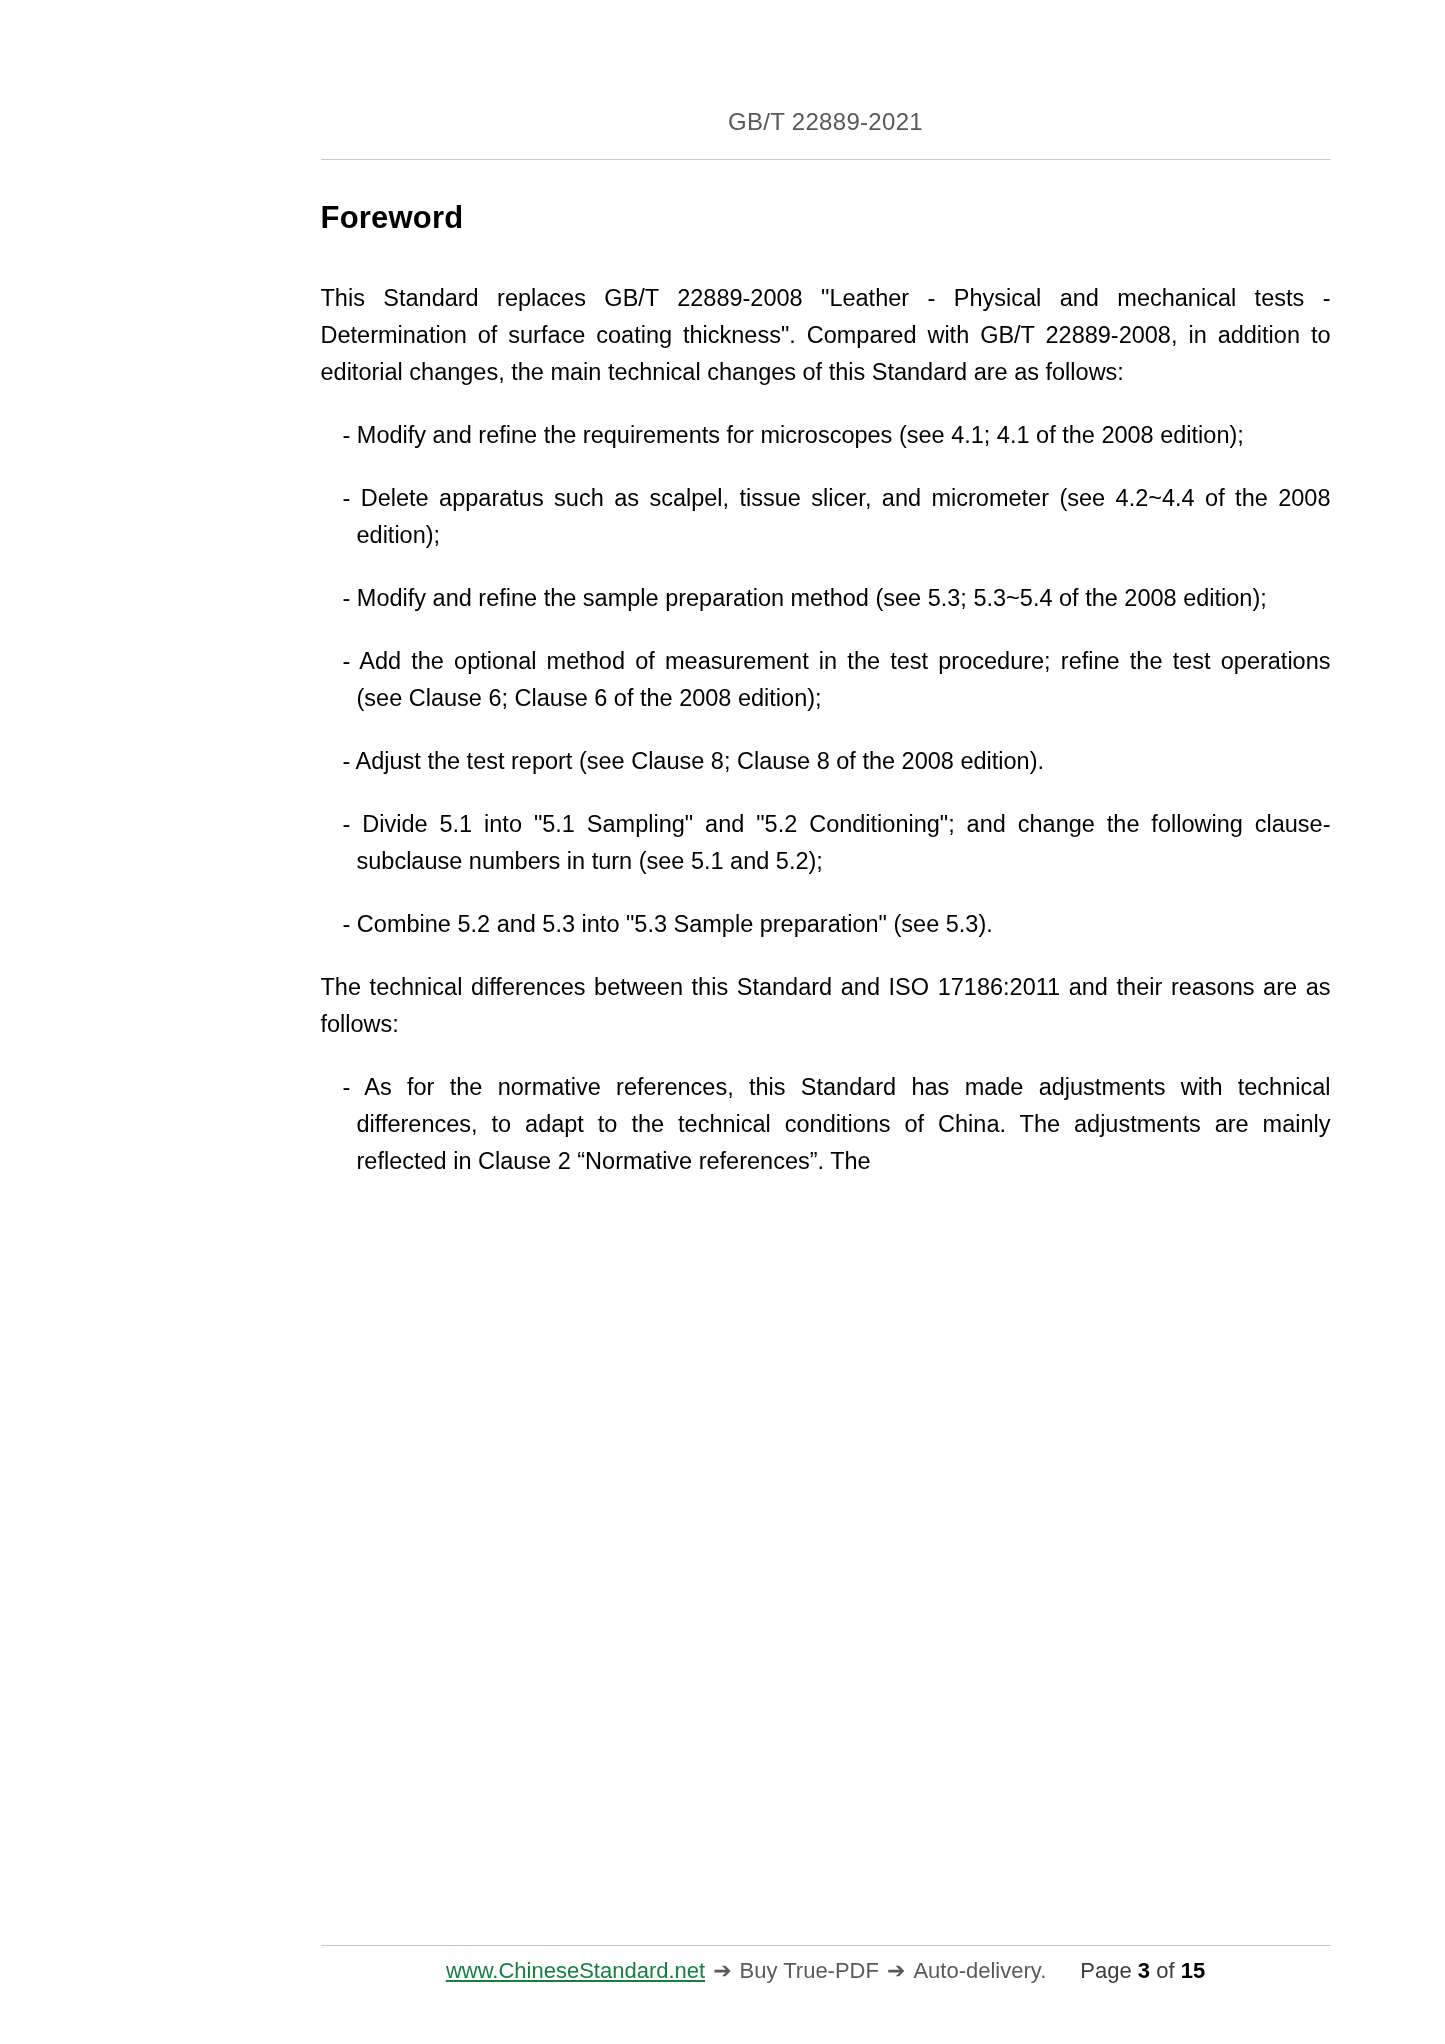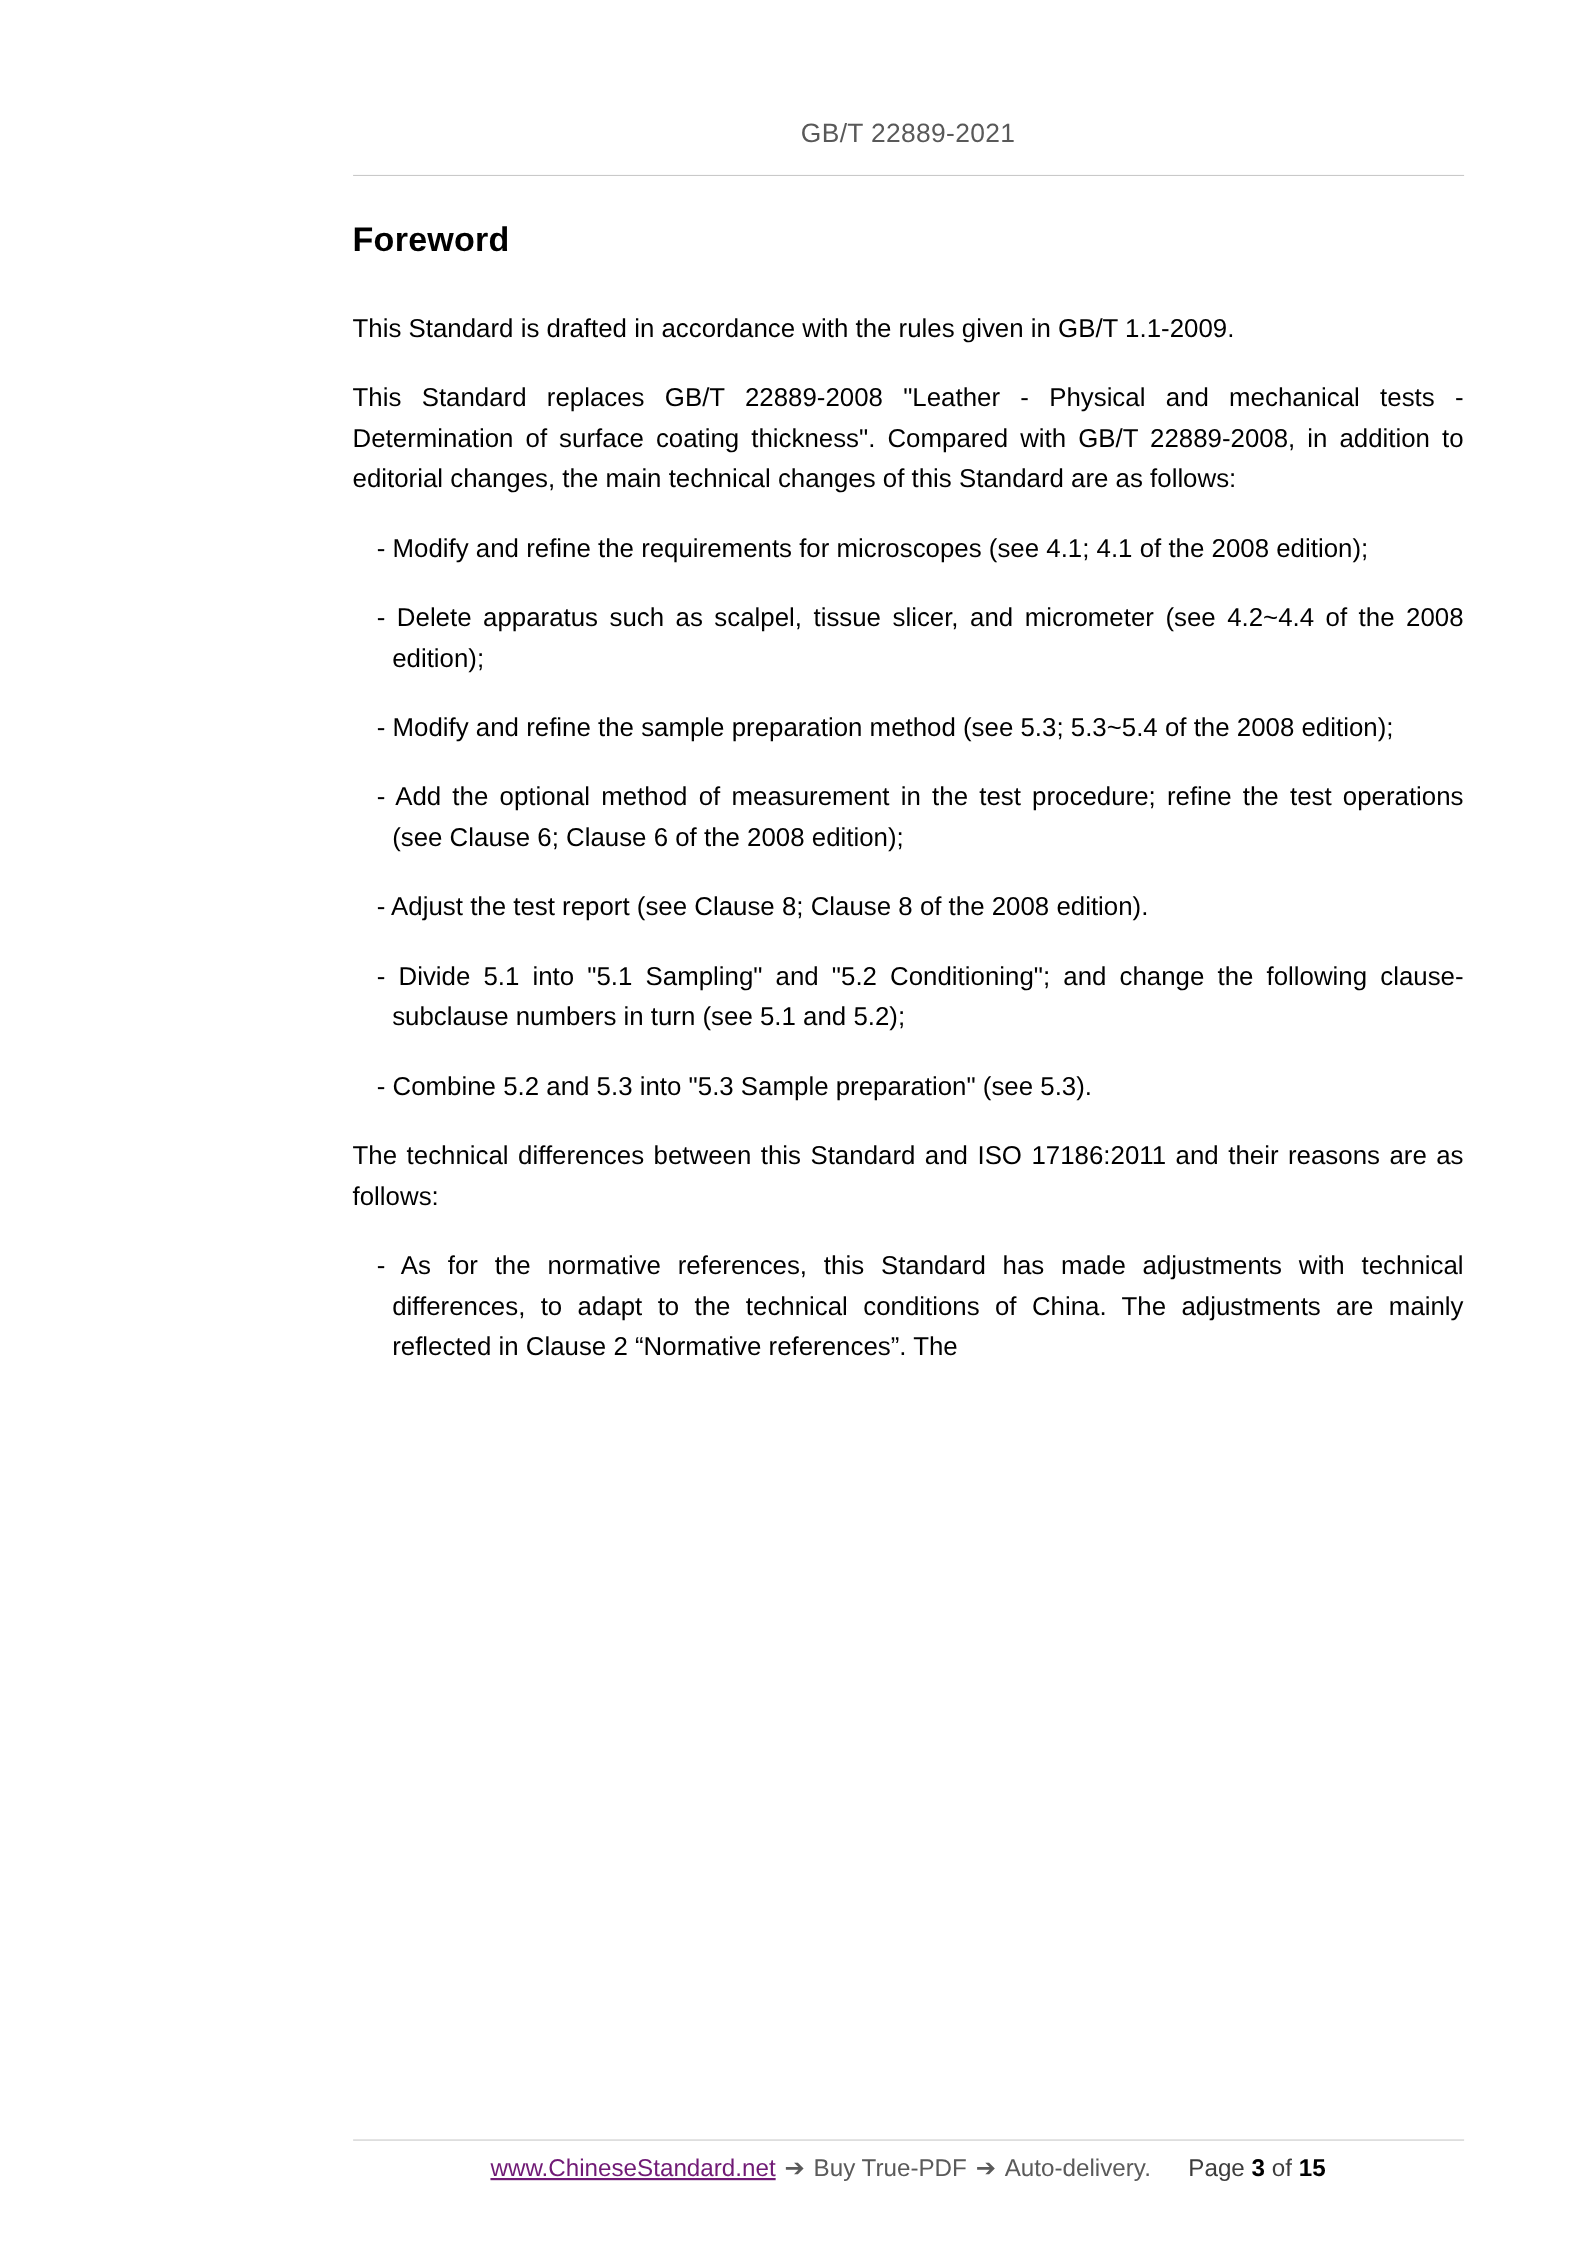--- a/index.html
+++ b/index.html
@@ -88,21 +88,21 @@
   }
   .footer-row {
     display: flex;
     align-items: baseline;
     justify-content: center;
     font-size: 22px;
     color: #5a5a5a;
   }
   .footer-link {
     text-decoration: underline;
-    color: #701a75;
+    color: #15803d;
     text-align: right;
   }
   .arrow {
     margin: 0 8px;
     color: #5a5a5a;
   }
   .footer-sep {
     width: 34px;
   }
   .footer-page {
@@ -120,21 +120,20 @@
 
   <div class="header">
     <span>GB/T 22889-2021</span>
   </div>
   <div class="header-rule"></div>
 
   <div class="content">
 
     <h1 class="doc-title">Foreword</h1>
 
-    <p class="para">This Standard is drafted in accordance with the rules given in GB/T 1.1-2009.</p>
 
     <p class="para">This Standard replaces GB/T 22889-2008 "Leather - Physical and mechanical tests - Determination of surface coating thickness". Compared with GB/T 22889-2008, in addition to editorial changes, the main technical changes of this Standard are as follows:</p>
 
     <ul class="bullets">
       <li>- Modify and refine the requirements for microscopes (see 4.1; 4.1 of the 2008 edition);</li>
       <li>- Delete apparatus such as scalpel, tissue slicer, and micrometer (see 4.2~4.4 of the 2008 edition);</li>
       <li>- Modify and refine the sample preparation method (see 5.3; 5.3~5.4 of the 2008 edition);</li>
       <li>- Add the optional method of measurement in the test procedure; refine the test operations (see Clause 6; Clause 6 of the 2008 edition);</li>
       <li>- Adjust the test report (see Clause 8; Clause 8 of the 2008 edition).</li>
     </ul>

